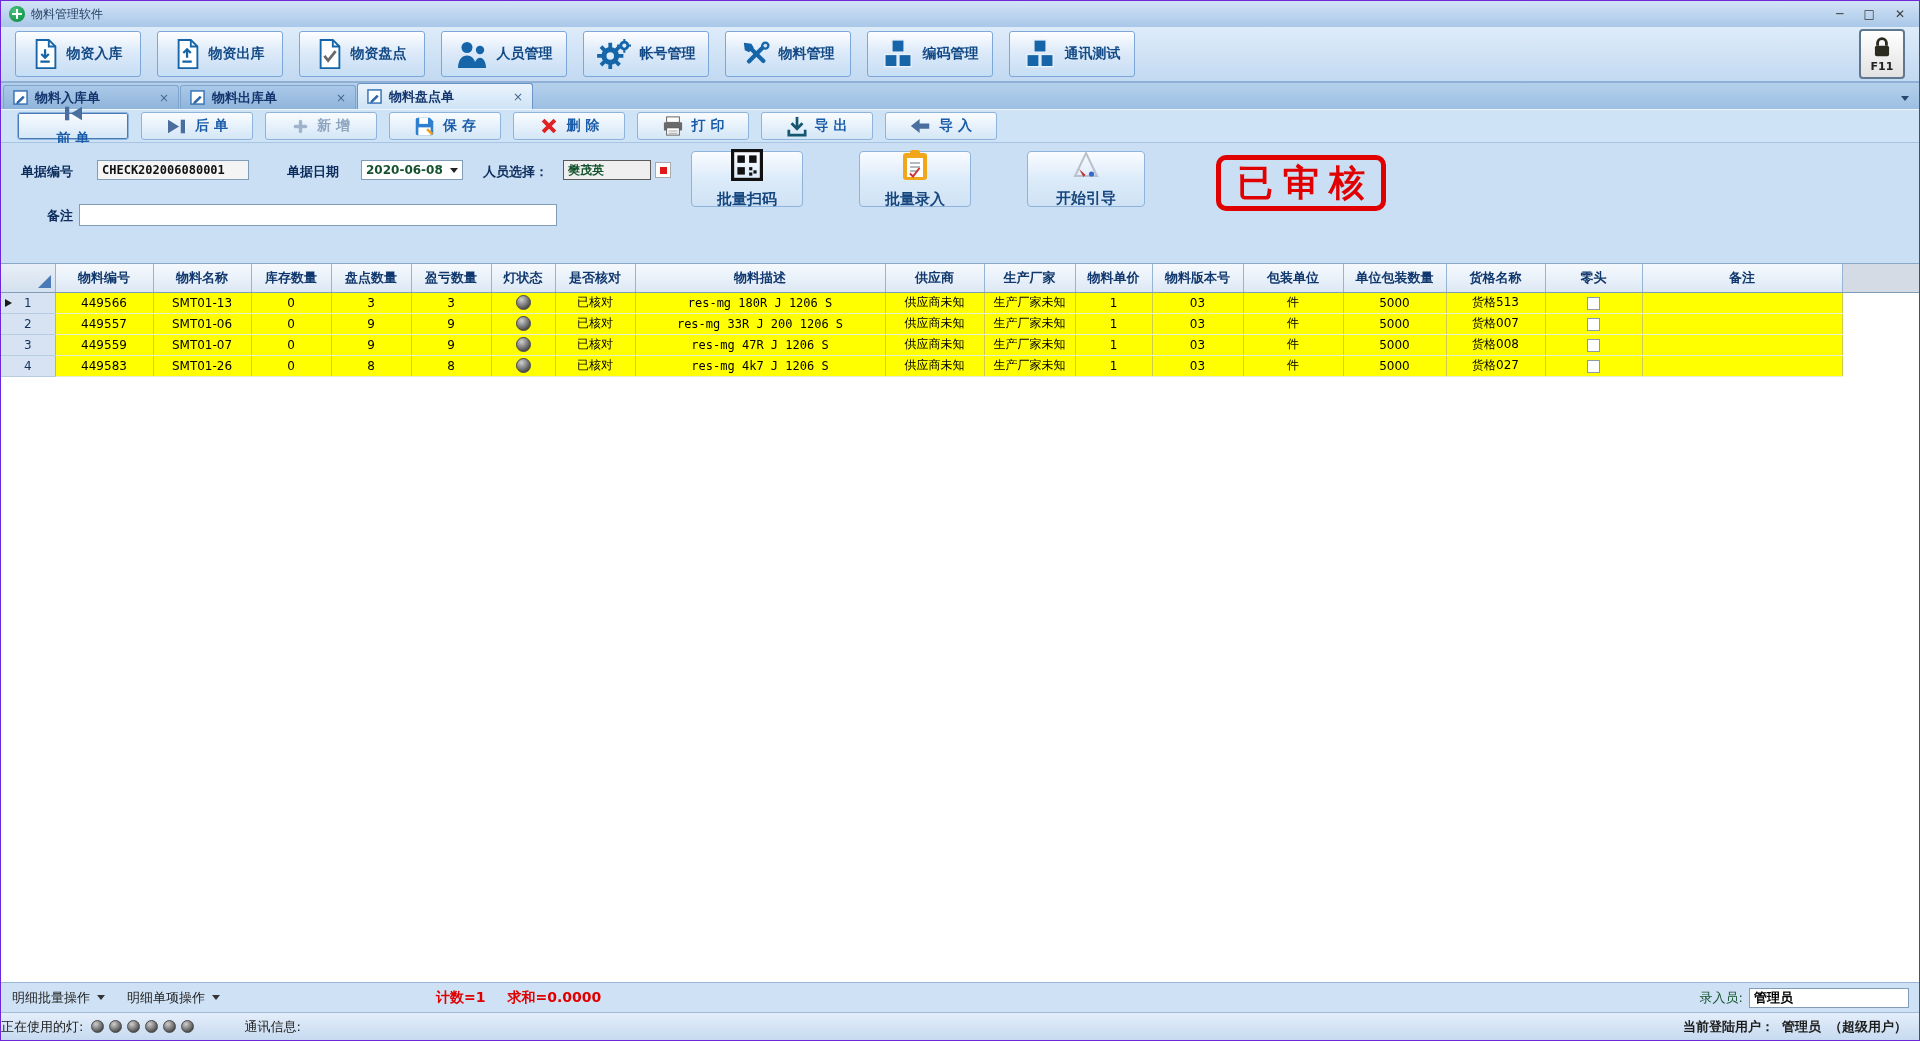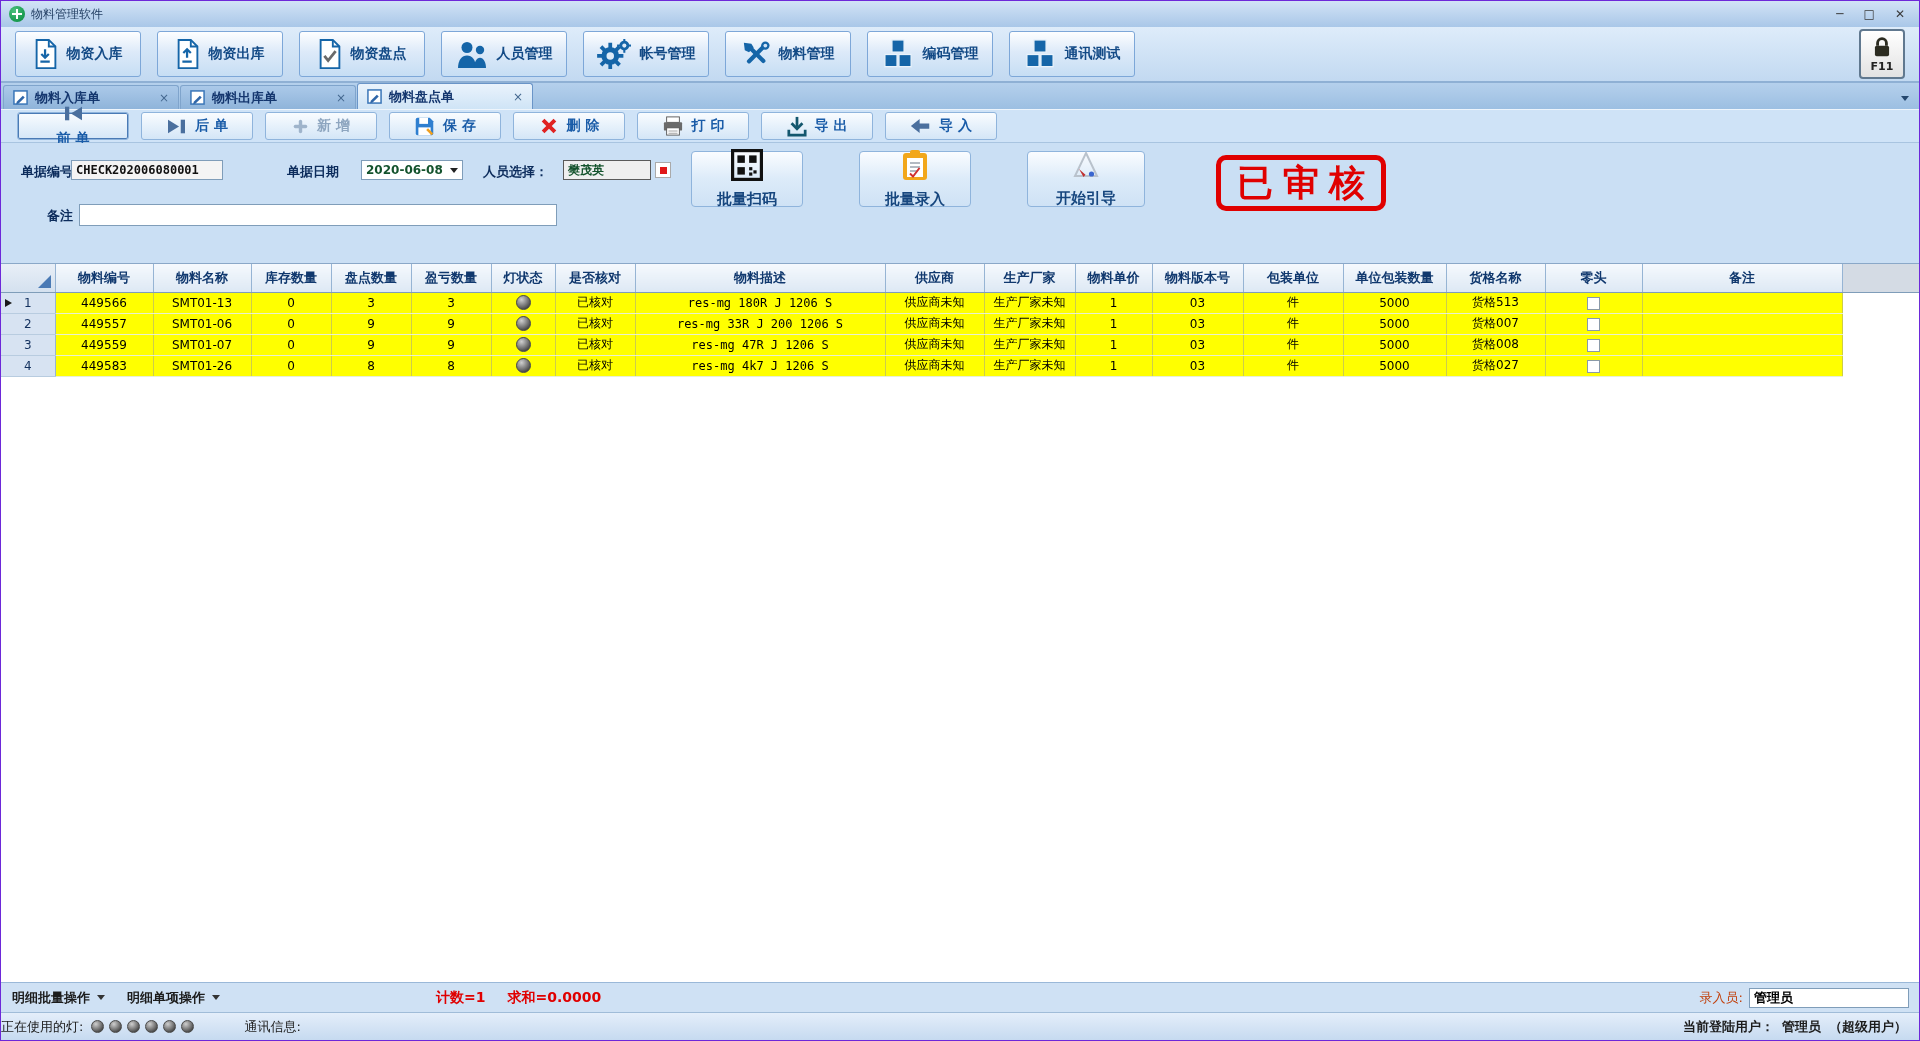--- a/index.html
+++ b/index.html
@@ -59,24 +59,24 @@
   .grid td { height:21px; background:#ffff00; border-right:1px solid #cdcd4a; border-bottom:1px solid #e9f0d2; font-size:12px; color:#000; text-align:center; overflow:hidden; white-space:nowrap; }
   .grid td.sel { background:#d7e3f2; border-right:1px solid #96b4d4; border-bottom:1px solid #b8cce0; color:#12305e; position:relative; }
   .grid td.blank { background:#fff; border-right:none; border-bottom:1px solid #fff; }
   .grid td.desc { font-family:"DejaVu Sans Mono", monospace; }
   .row-arrow { position:absolute; left:4px; top:6px; width:0; height:0; border-left:7px solid #1a1a1a; border-top:4.5px solid transparent; border-bottom:4.5px solid transparent; }
   .led { width:15px; height:15px; border-radius:50%; display:inline-block; vertical-align:middle; background:radial-gradient(circle at 35% 28%, #cfcfcf, #707070 55%, #2e2e2e 92%); border:1px solid #4a4a4a; }
   .cbx { width:13px; height:13px; background:#fff; border:1px solid #8a9aa8; display:inline-block; vertical-align:middle; }
 
   
   .footer { height:30px; background:#cfe1f4; border-top:1px solid #9ab8d8; display:flex; align-items:center; position:relative; flex:none; }
-  .foot-btn { display:flex; align-items:center; gap:7px; padding:0 11px; font-size:13px; color:#1c1c1c; height:100%;font-weight:bold; }
+  .foot-btn { display:flex; align-items:center; gap:7px; padding:0 11px; font-size:13px; color:#1c1c1c; height:100%; }
   .stats { position:absolute; left:435px; display:flex; gap:22px; color:#e00000; font-weight:bold; font-size:14px; }
   .foot-right { margin-left:auto; display:flex; align-items:center; gap:6px; padding-right:10px; }
-  .foot-right .lbl { font-size:13px; color:#c2410c; }
+  .foot-right .lbl { font-size:13px; color:#14532d; }
   .foot-right input { width:160px; height:20px; border:1px solid #7f9db9; background:#fff; font-size:13px; font-weight:bold; padding:0 4px; }
 
   .statusbar { height:28px; background:linear-gradient(#e4eefa,#c6daf0); border-top:1px solid #a0bcd8; display:flex; align-items:center; padding:0 0; font-size:13px; color:#1c1c1c; flex:none; }
   .statusbar .leds { display:flex; gap:5px; margin:0 8px; }
   .statusbar .led { width:13px; height:13px; }
   .sb-comm { margin-left:42px; }
   .sb-user { margin-left:auto; display:flex; gap:8px; font-weight:bold; padding-right:12px; }
 
   .ic { flex:none; }
 </style>
@@ -278,21 +278,21 @@
     <div class="dt-btn">
       <svg class="ic" viewBox="0 0 24 18" width="21" height="16" fill="#4a6f9e">
           <path d="M11 1 L1 9 l10 8 v-5 h11 v-6 h-11 z"></path>
         </svg>
       <span>导 入</span>
     </div>
   </div>
 
   <div class="form-area">
     <span class="f-label" style="left:20px;top:20px;">单据编号</span>
-    <input class="f-input" style="left: 70px; top: 17px; width: 152px;" value="CHECK202006080001">
+    <input class="f-input" style="left: 96px; top: 17px; width: 152px;" value="CHECK202006080001">
     <span class="f-label" style="left:286px;top:20px;">单据日期</span>
     <div class="combo" style="left:360px;top:17px;width:102px;">
       <span>2020-06-08</span>
       <i class="caret" style="border-top-color:#222;"></i>
     </div>
     <span class="f-label" style="left:482px;top:20px;">人员选择：</span>
     <div class="combo person-combo" style="left:562px;top:17px;width:88px;">
       <span>樊茂英</span>
     </div>
     <div class="red-dot-btn" style="position:absolute;left:654px;top:19px;">

